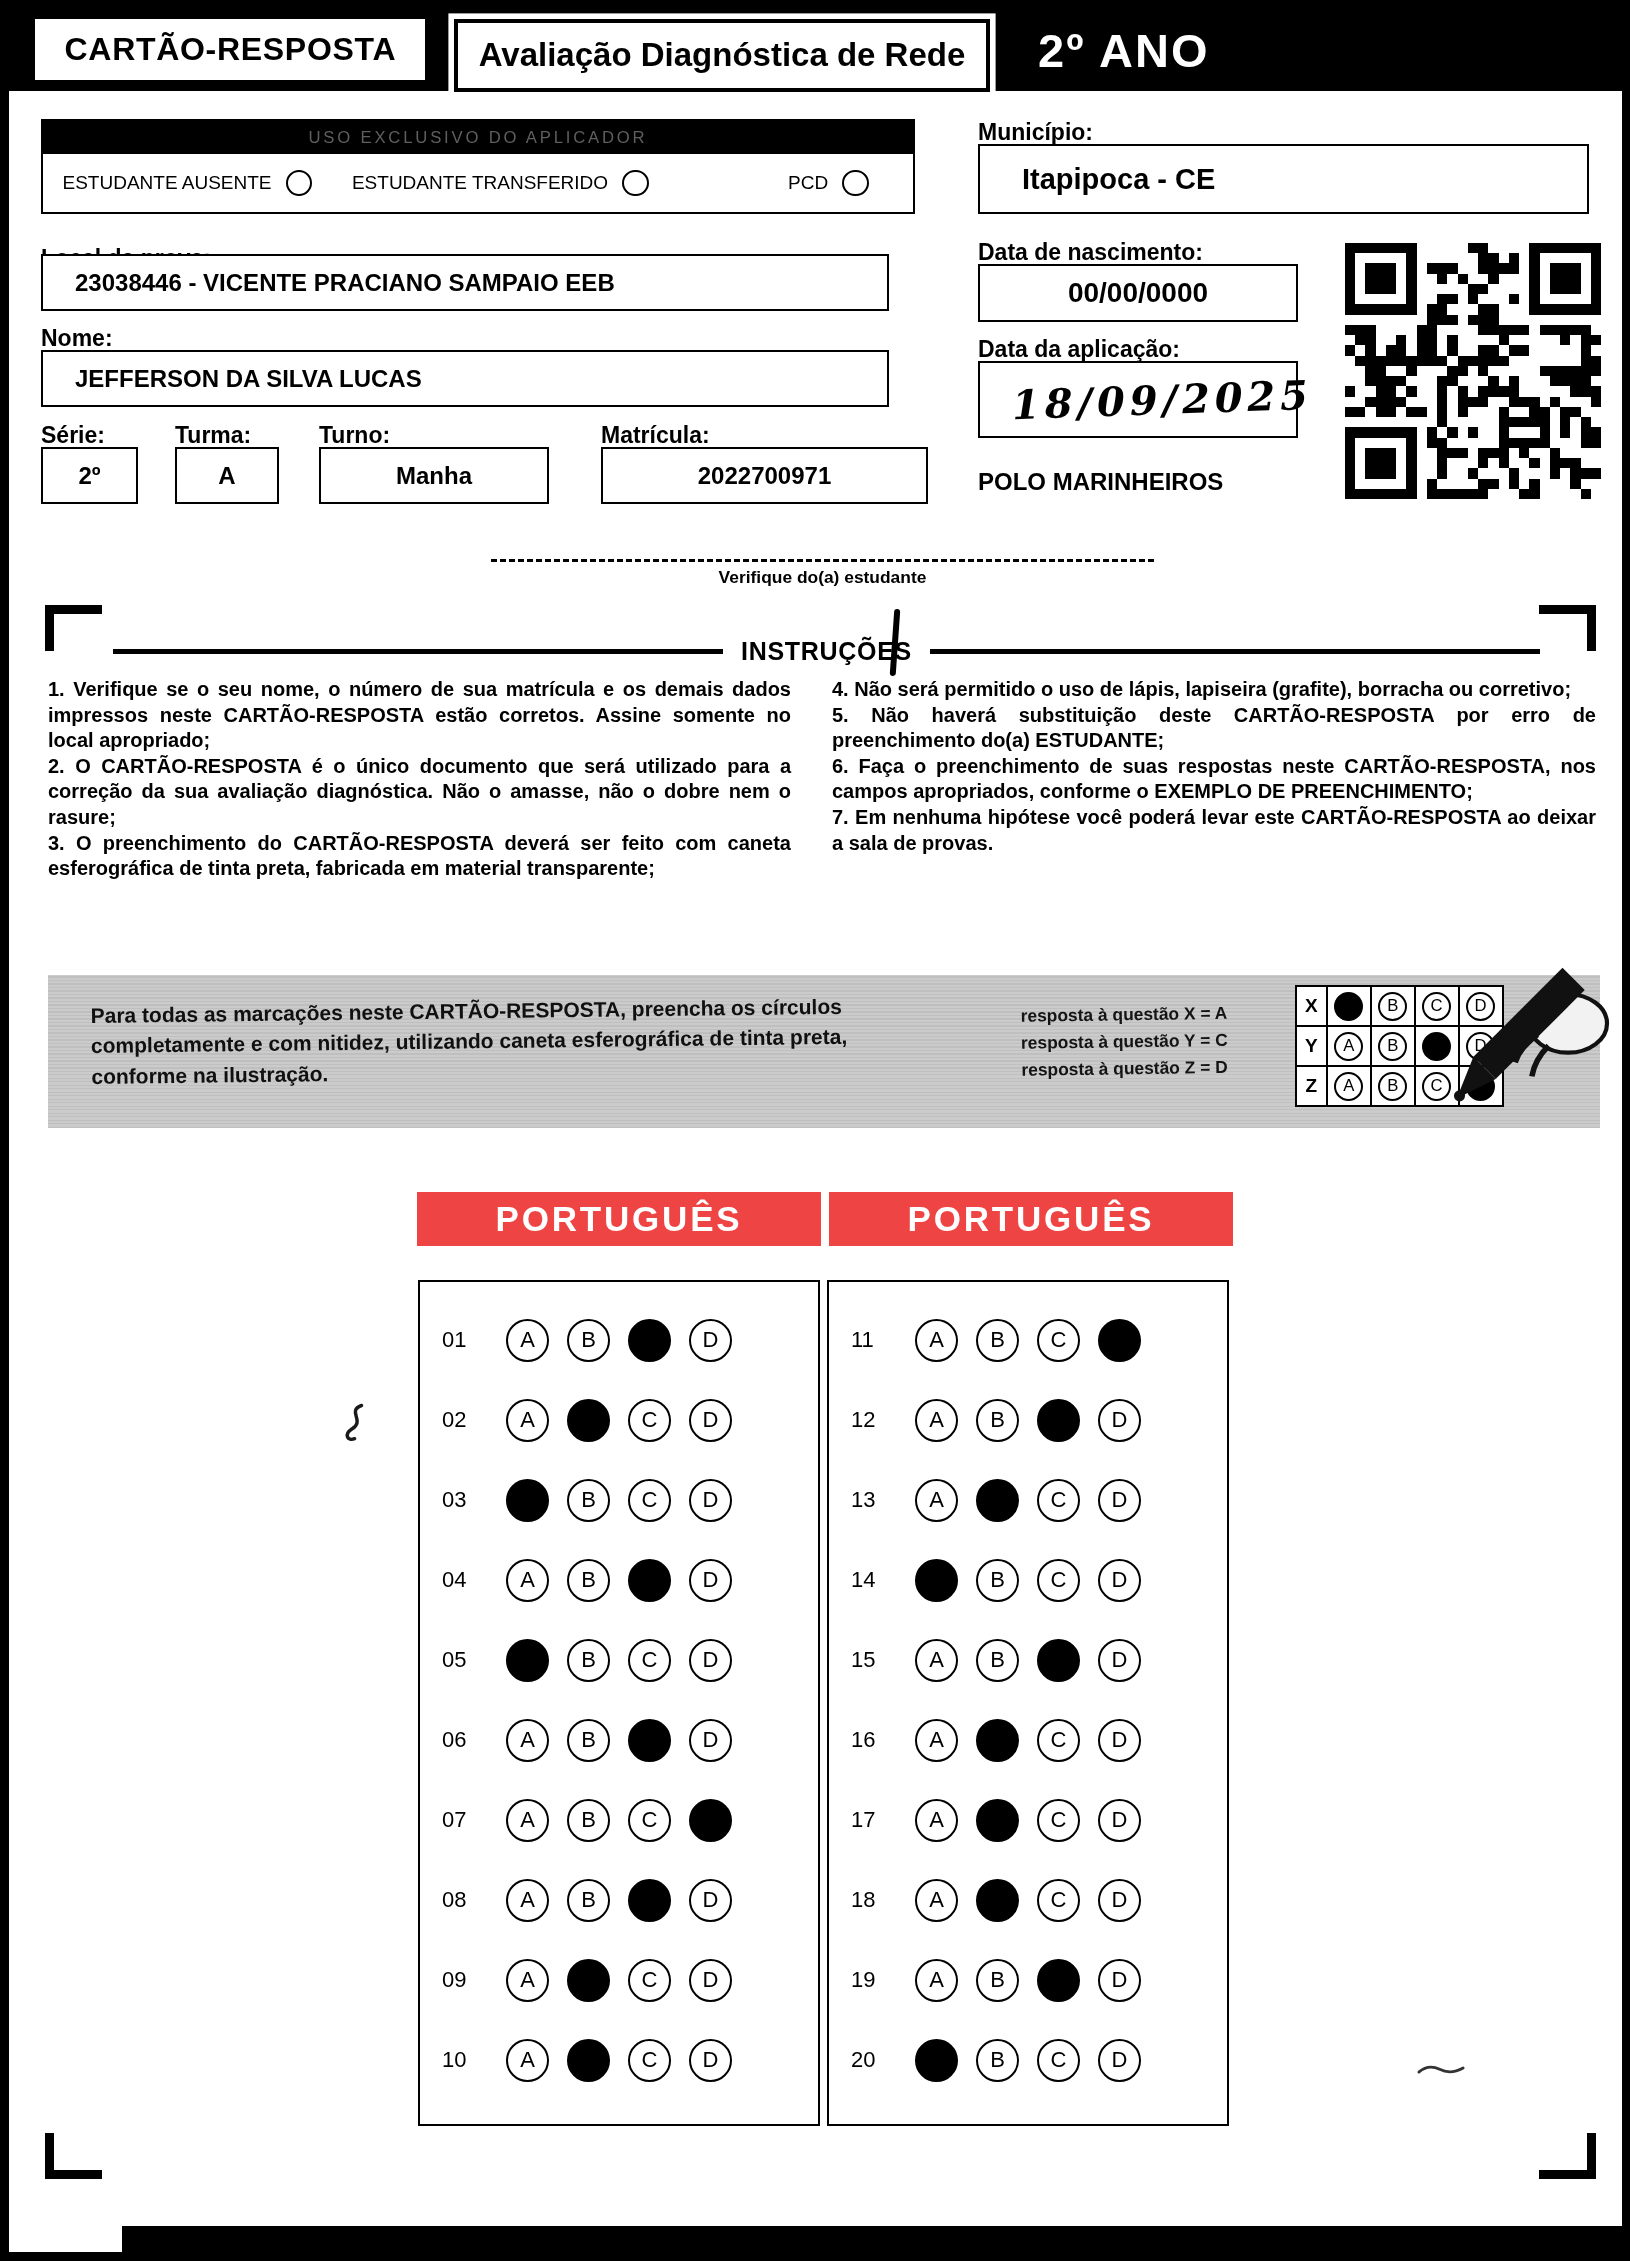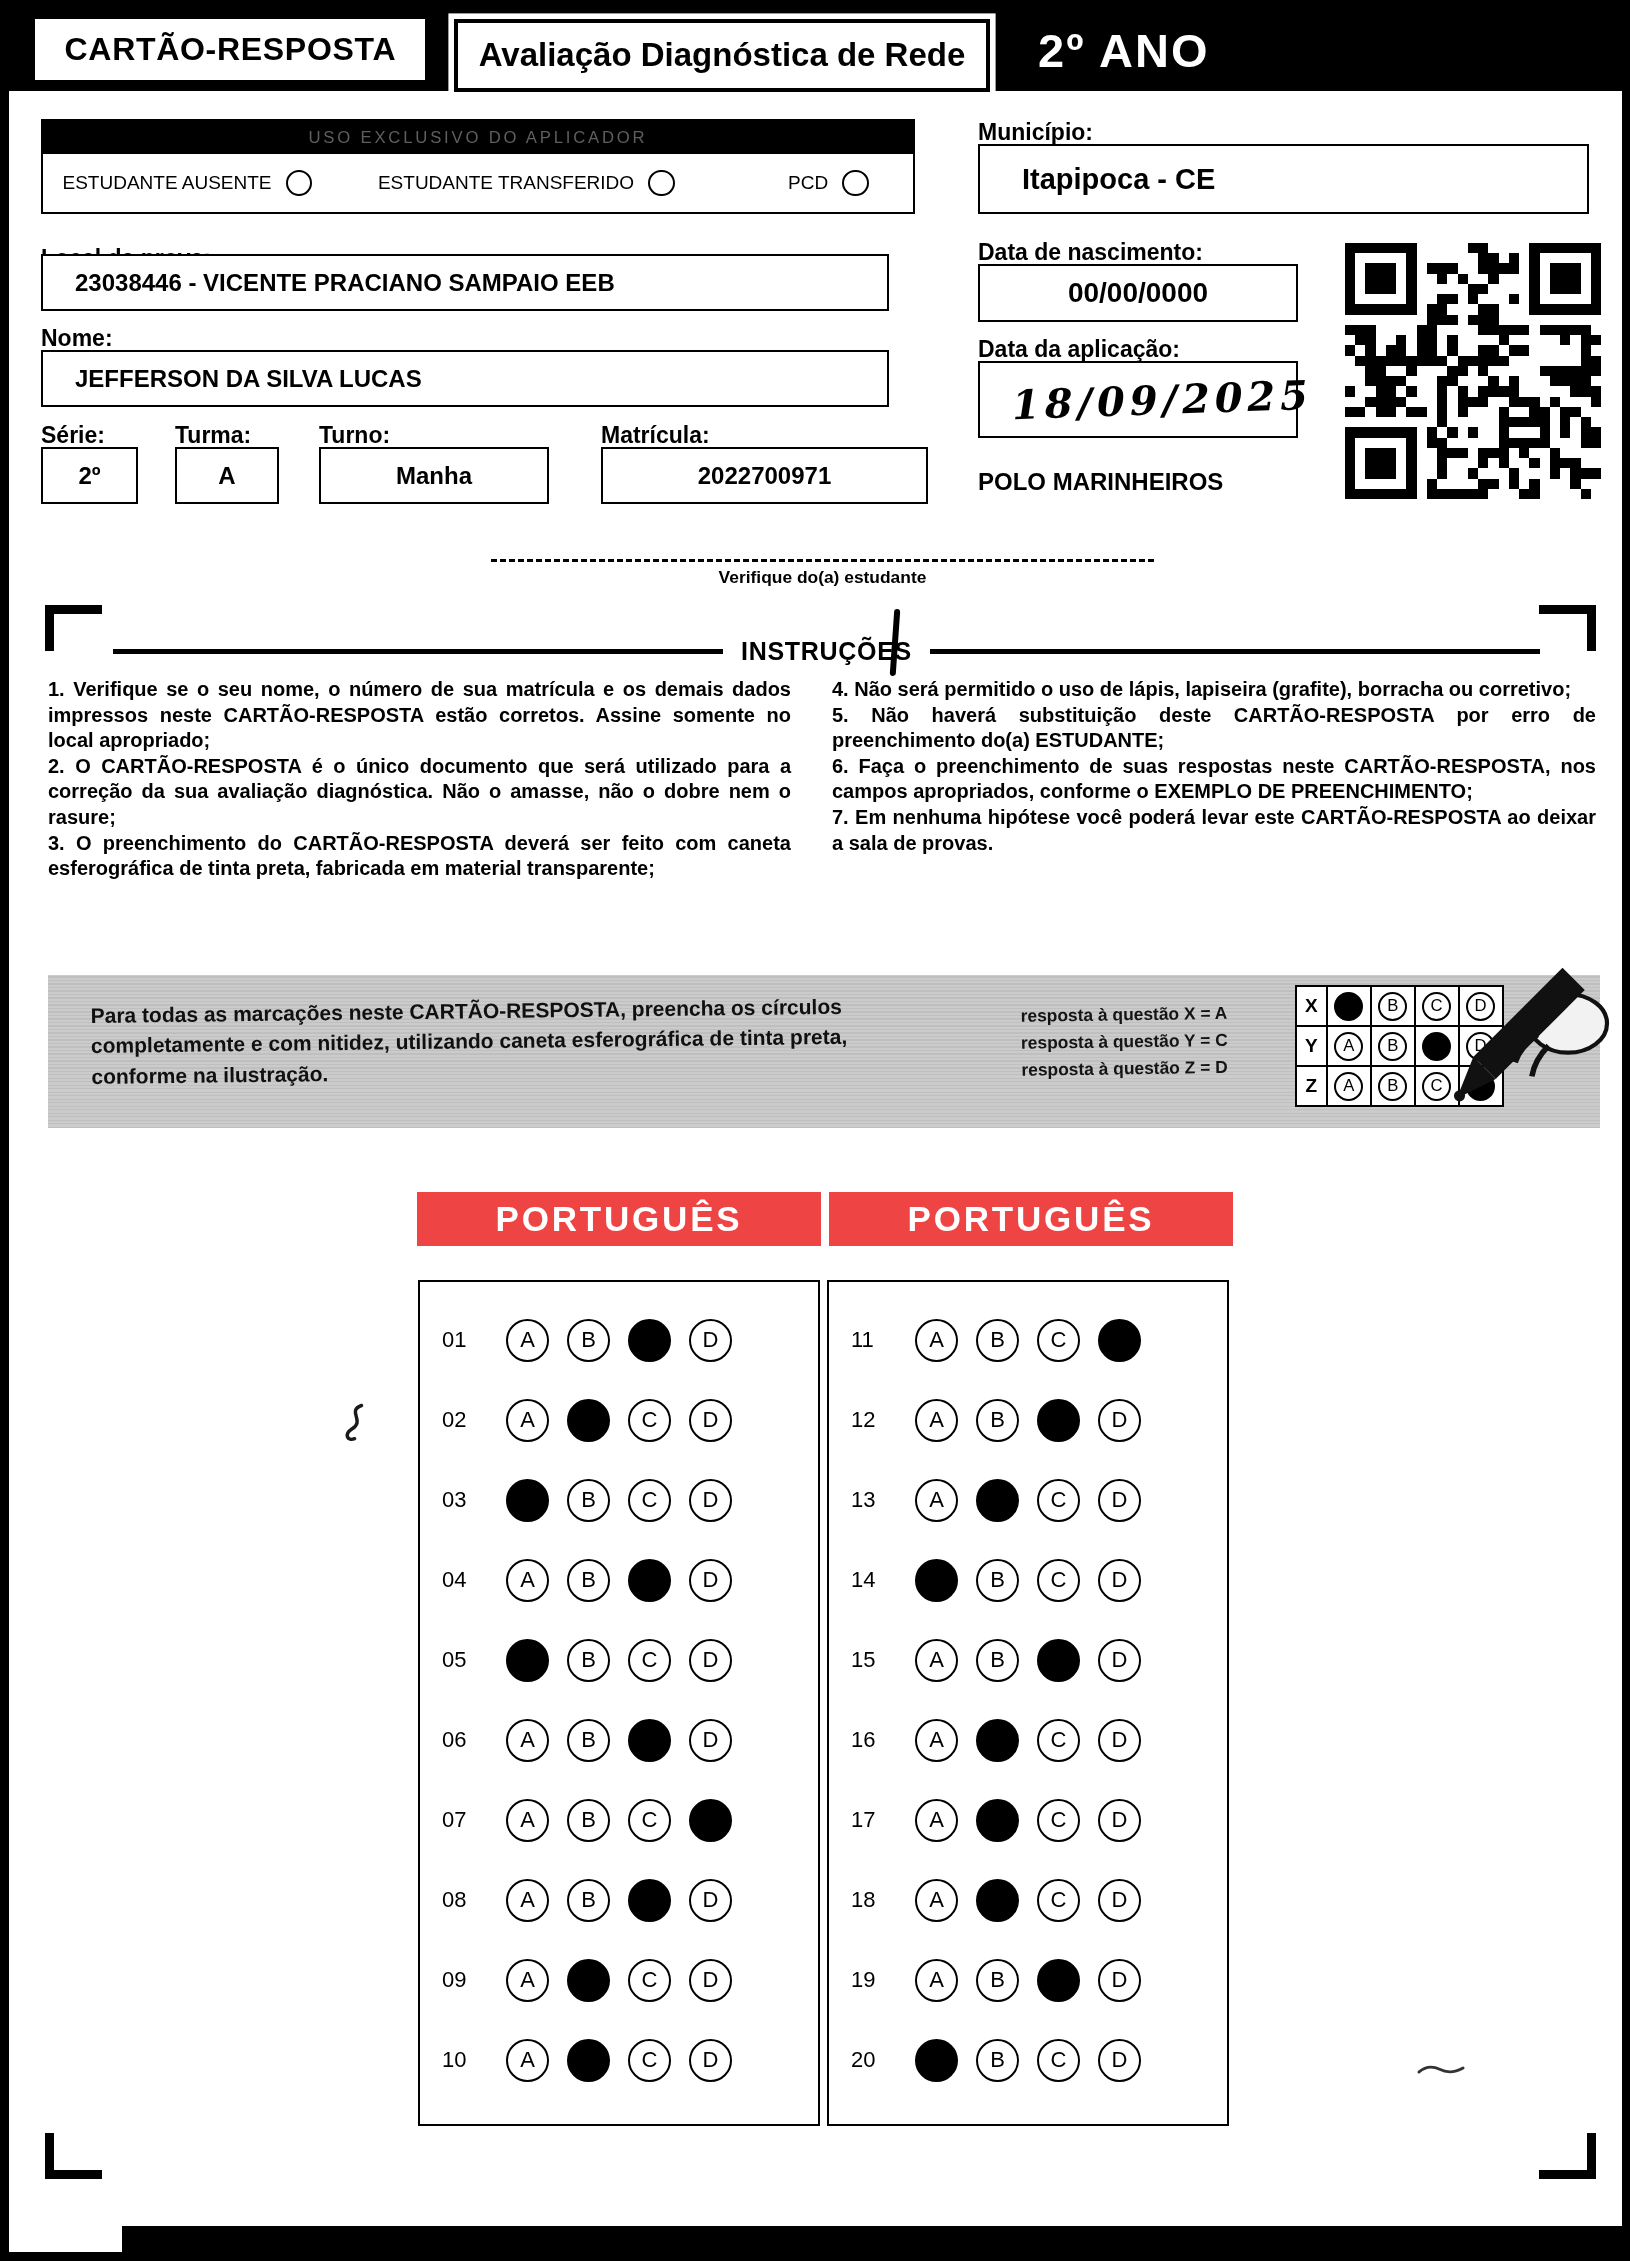--- a/index.html
+++ b/index.html
@@ -20,21 +20,21 @@
                   font-size:33px; font-weight:bold; }
   .grade { position:absolute; left:1029px; top:0; height:82px; display:flex; align-items:center;
            color:#fff; font-size:47px; font-weight:bold; letter-spacing:2.1px; }
 
   
   .aplicador-box { position:absolute; left:32px; top:110px; width:874px; border:2.1px solid #000; background:#fff; }
   .black-bar { height:33px; background:#000; color:#5f5f5f; font-size:16.7px; letter-spacing:2.8px;
                display:flex; align-items:center; justify-content:center; }
   .cb-row { display:flex; align-items:center; height:58px; padding:0 19.5px; }
   .cb-item { display:flex; align-items:center; gap:14px; font-size:19px; }
-  .cb-item + .cb-item { margin-left:66px; }
+  .cb-item + .cb-item { margin-left:40px; }
   .cb-item:last-child { margin-left:auto; margin-right:25px; }
   .cb-circle { width:26.4px; height:26.4px; border:2.1px solid #000; border-radius:50%; background:#fff; flex:none; }
 
   
   .flabel { position:absolute; font-size:23px; font-weight:bold; }
   .fbox { position:absolute; border:2.1px solid #000; background:#fff; display:flex; align-items:center;
           font-weight:bold; font-size:24px; padding-left:32px; }
   .fbox.center { justify-content:center; padding-left:0; }
 
   .polo { position:absolute; left:969px; top:459px; font-size:24px; font-weight:bold; }

